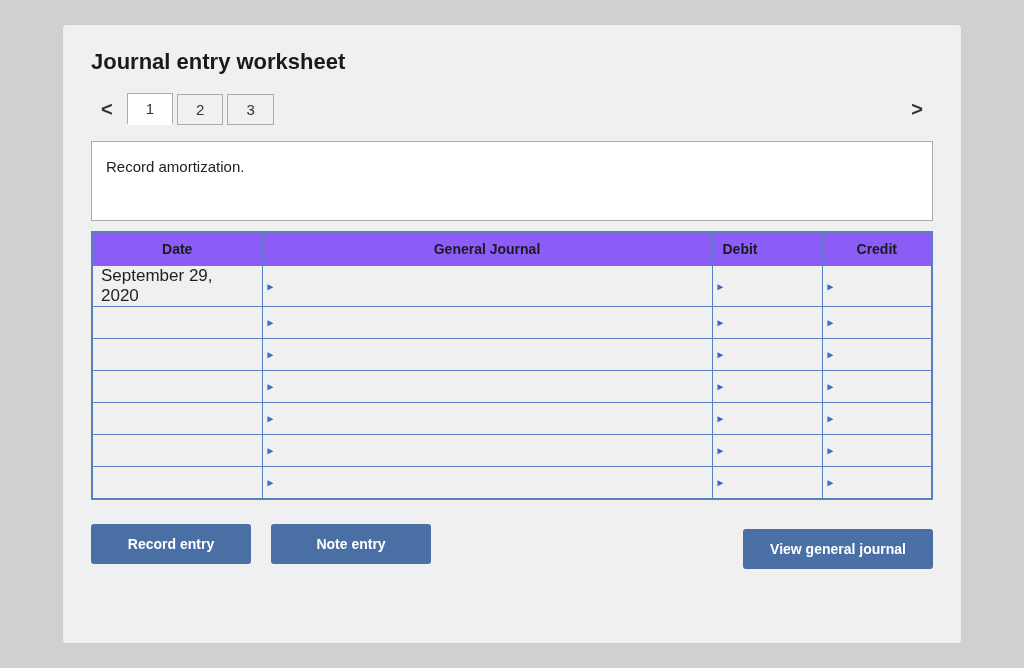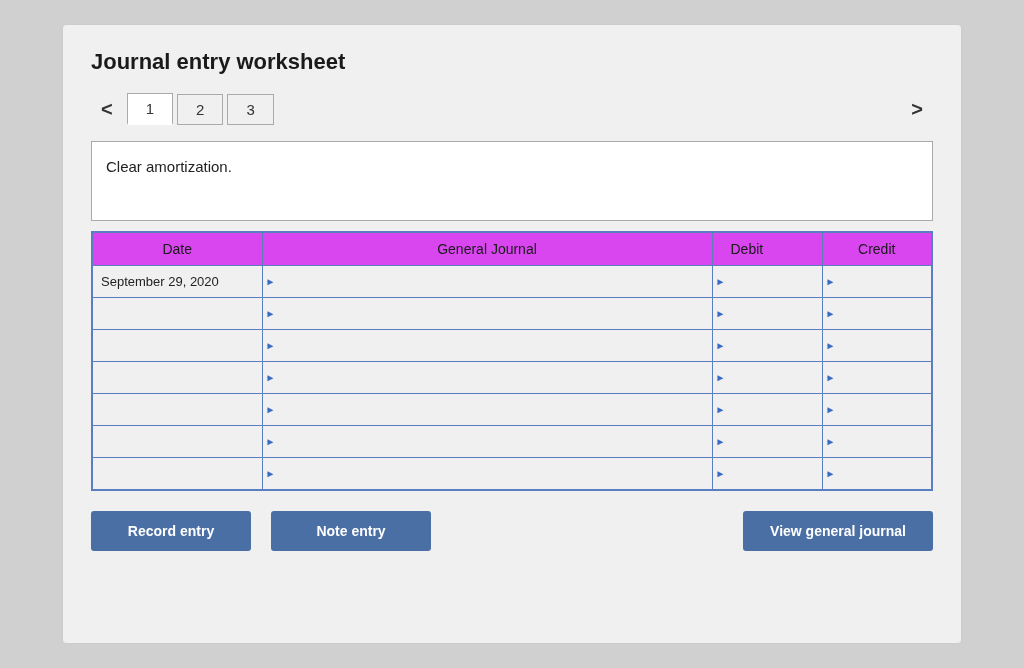--- a/index.html
+++ b/index.html
@@ -70,25 +70,25 @@
       margin-bottom: 12px;
       font-family: 'Courier New', monospace;
     }
     .journal-table {
       width: 100%;
       border-collapse: collapse;
       border: 2px solid #5a7fc1;
       margin-bottom: 20px;
     }
     .journal-table thead tr th {
-      background: #d946ef;
+      background: #8b5cf6;
       border: 1px solid #5a7fc1;
-      padding: 8px 18px;
+      padding: 8px 10px;
       font-size: 14px;
-      font-weight: normal;
+      font-weight: bold;
       color: #1a1a1a;
       text-align: center;
     }
     .journal-table thead tr th.date-col {
       width: 170px;
       text-align: center;
     }
     .journal-table thead tr th.journal-col {
       text-align: center;
     }
@@ -104,21 +104,21 @@
     .journal-table tbody tr {
       height: 32px;
     }
     .journal-table tbody tr td {
       border: 1px solid #5a7fc1;
       padding: 0;
       vertical-align: middle;
     }
     .journal-table tbody tr td.date-cell {
       padding: 0 8px;
-      font-size: 13px;
+      font-size: 17px;
       color: #222;
       width: 170px;
     }
     .journal-table tbody tr td input {
       width: 100%;
       height: 100%;
       border: none;
       outline: none;
       background: transparent;
       padding: 2px 4px;
@@ -157,38 +157,38 @@
       padding: 12px 22px;
       font-size: 14px;
       font-weight: bold;
       cursor: pointer;
       border-radius: 3px;
       min-width: 160px;
       text-align: center;
     }
     .btn-record { margin-right: 20px; }
     .btn-clear { margin-right: auto; }
-    .btn-view { margin-left: auto; min-width: 190px; }
+    .btn-view { margin-left: auto; min-width: 190px; margin-top: 9px; }
   </style>
 </head>
 <body>
 
 <div class="worksheet-container">
   <div class="title">Journal entry worksheet</div>
 
   <div class="tabs-row">
     <button class="nav-arrow">&lt;</button>
     <div class="tab active">1</div>
     <div class="tab">2</div>
     <div class="tab">3</div>
     <button class="nav-arrow" style="margin-left: auto;">&gt;</button>
   </div>
 
   <div class="instruction-box">
-    <span>Clear amortization.</span>
+    <span>Record amortization.</span>
   </div>
 
 
   <table class="journal-table">
     <thead>
       <tr>
         <th class="date-col">Date</th>
         <th class="journal-col">General Journal</th>
         <th class="debit-col">Debit</th>
         <th class="credit-col">Credit</th>

